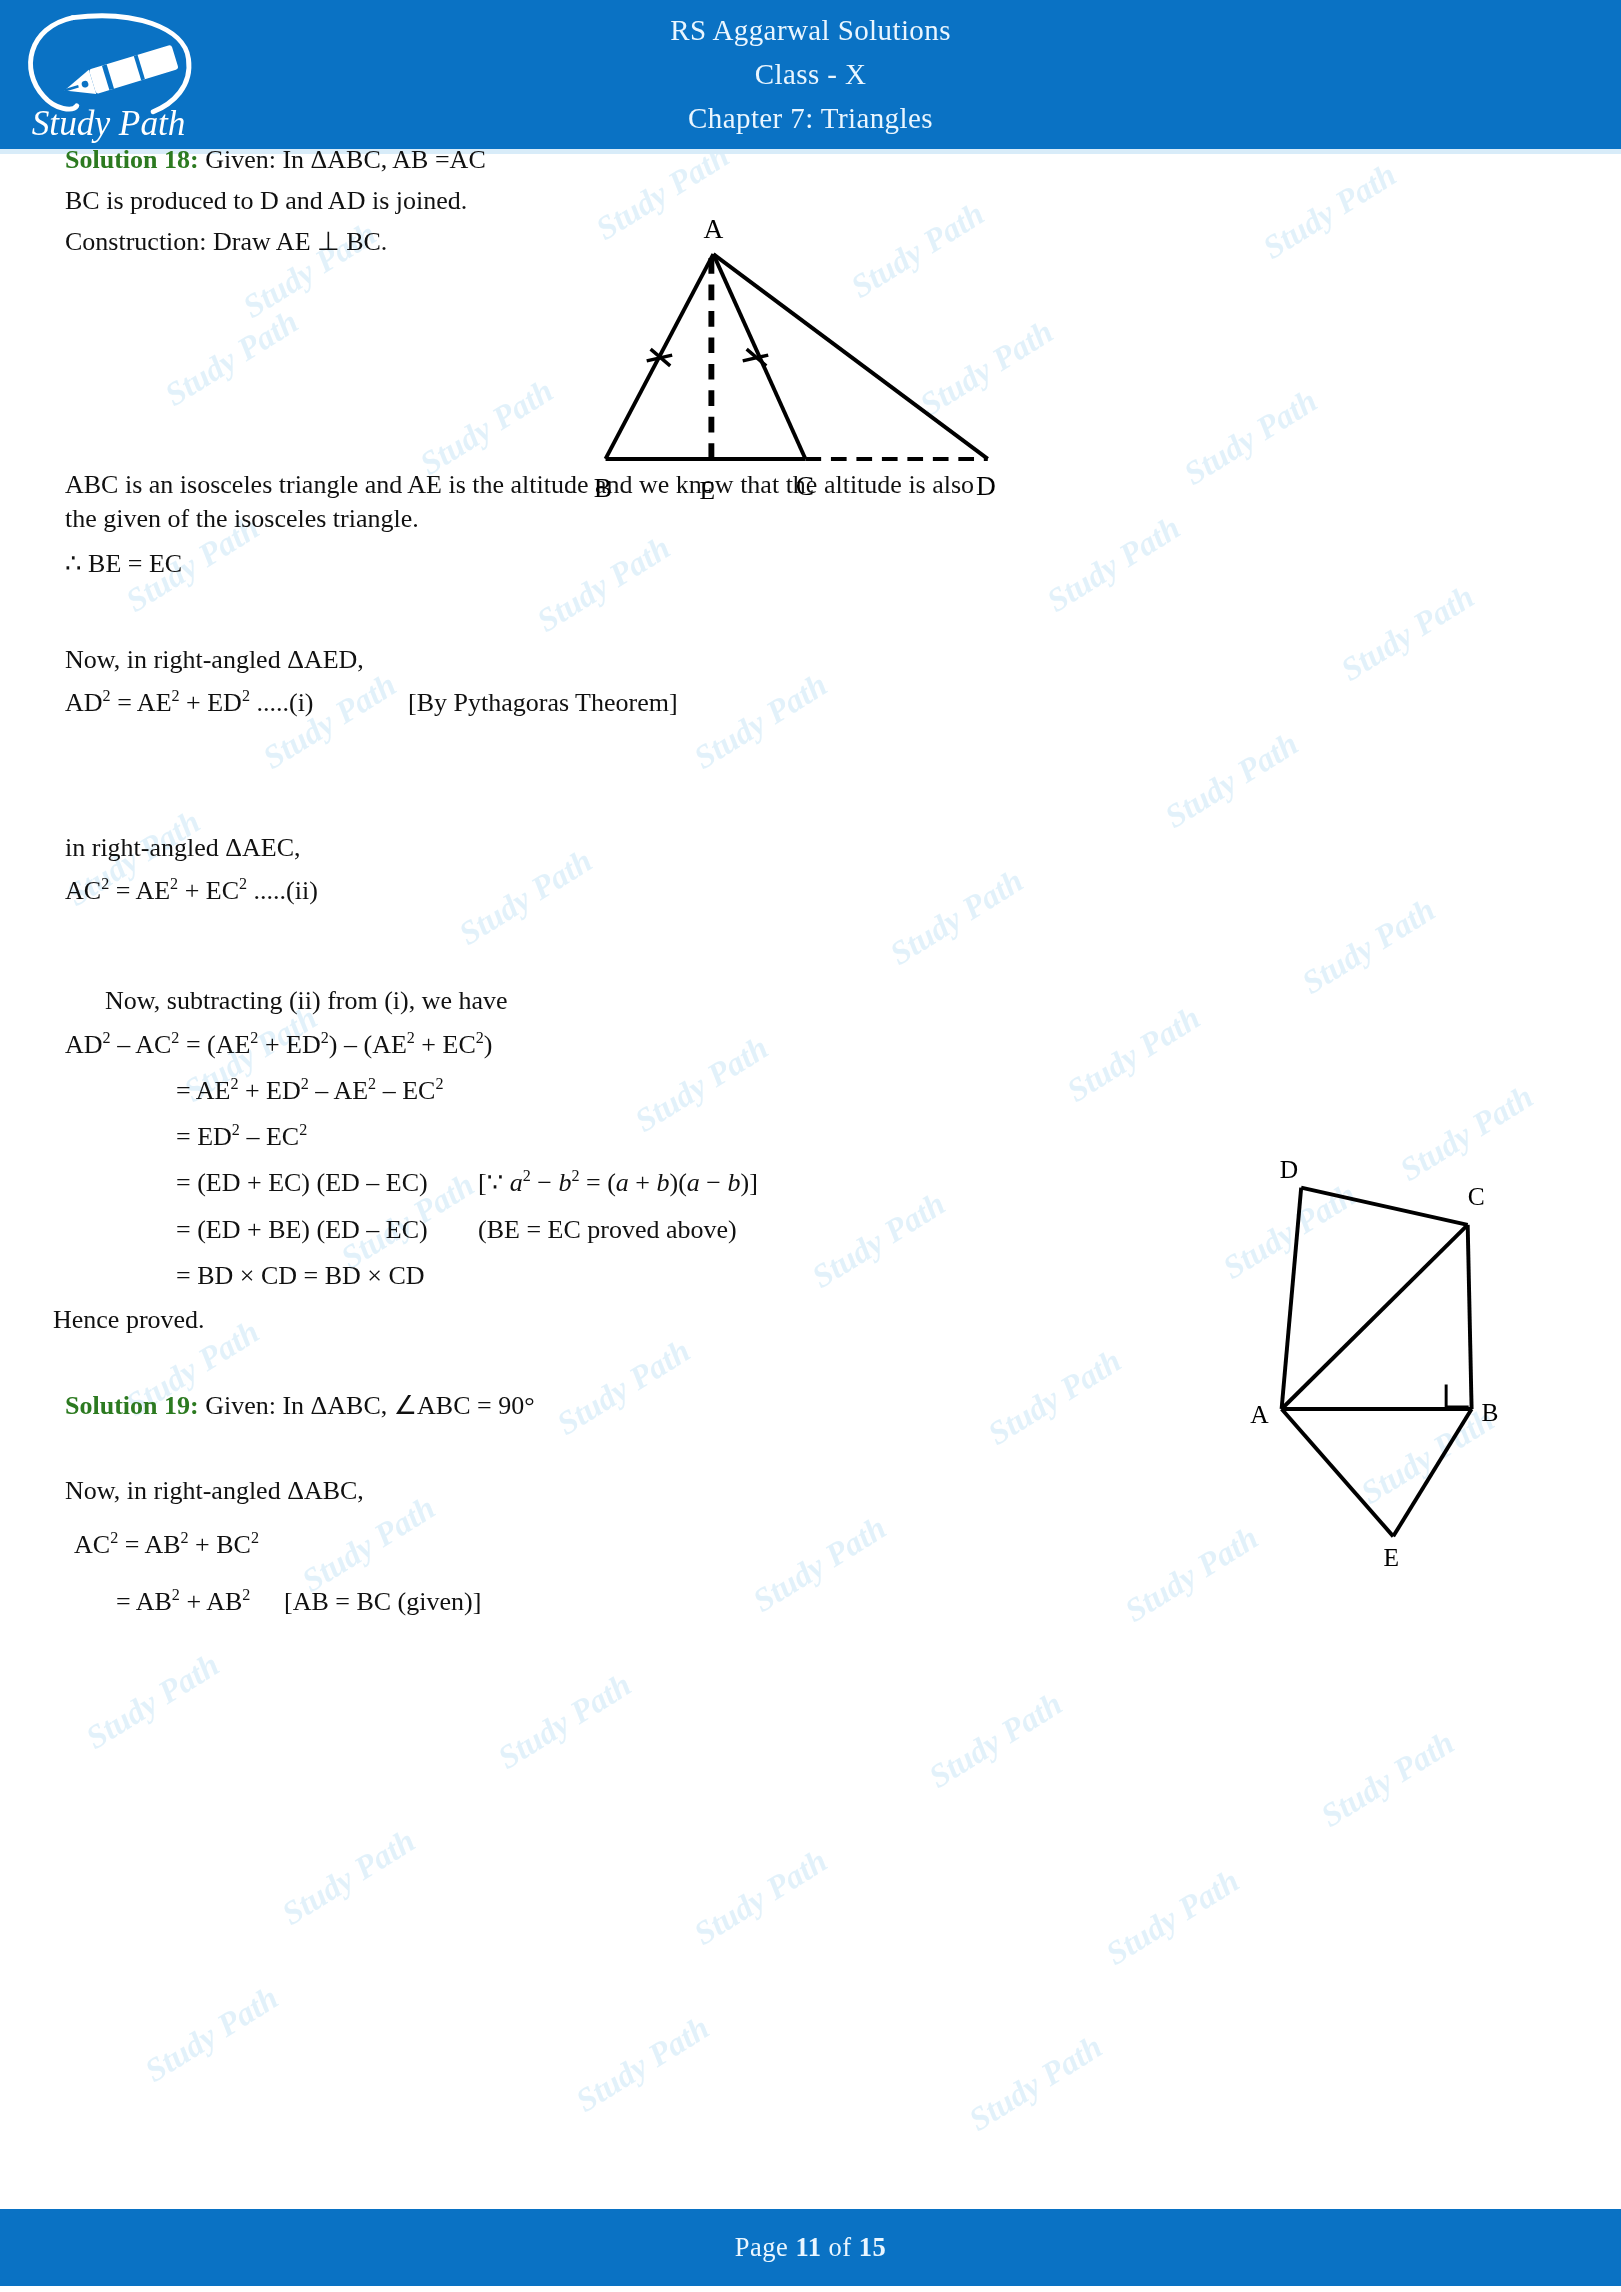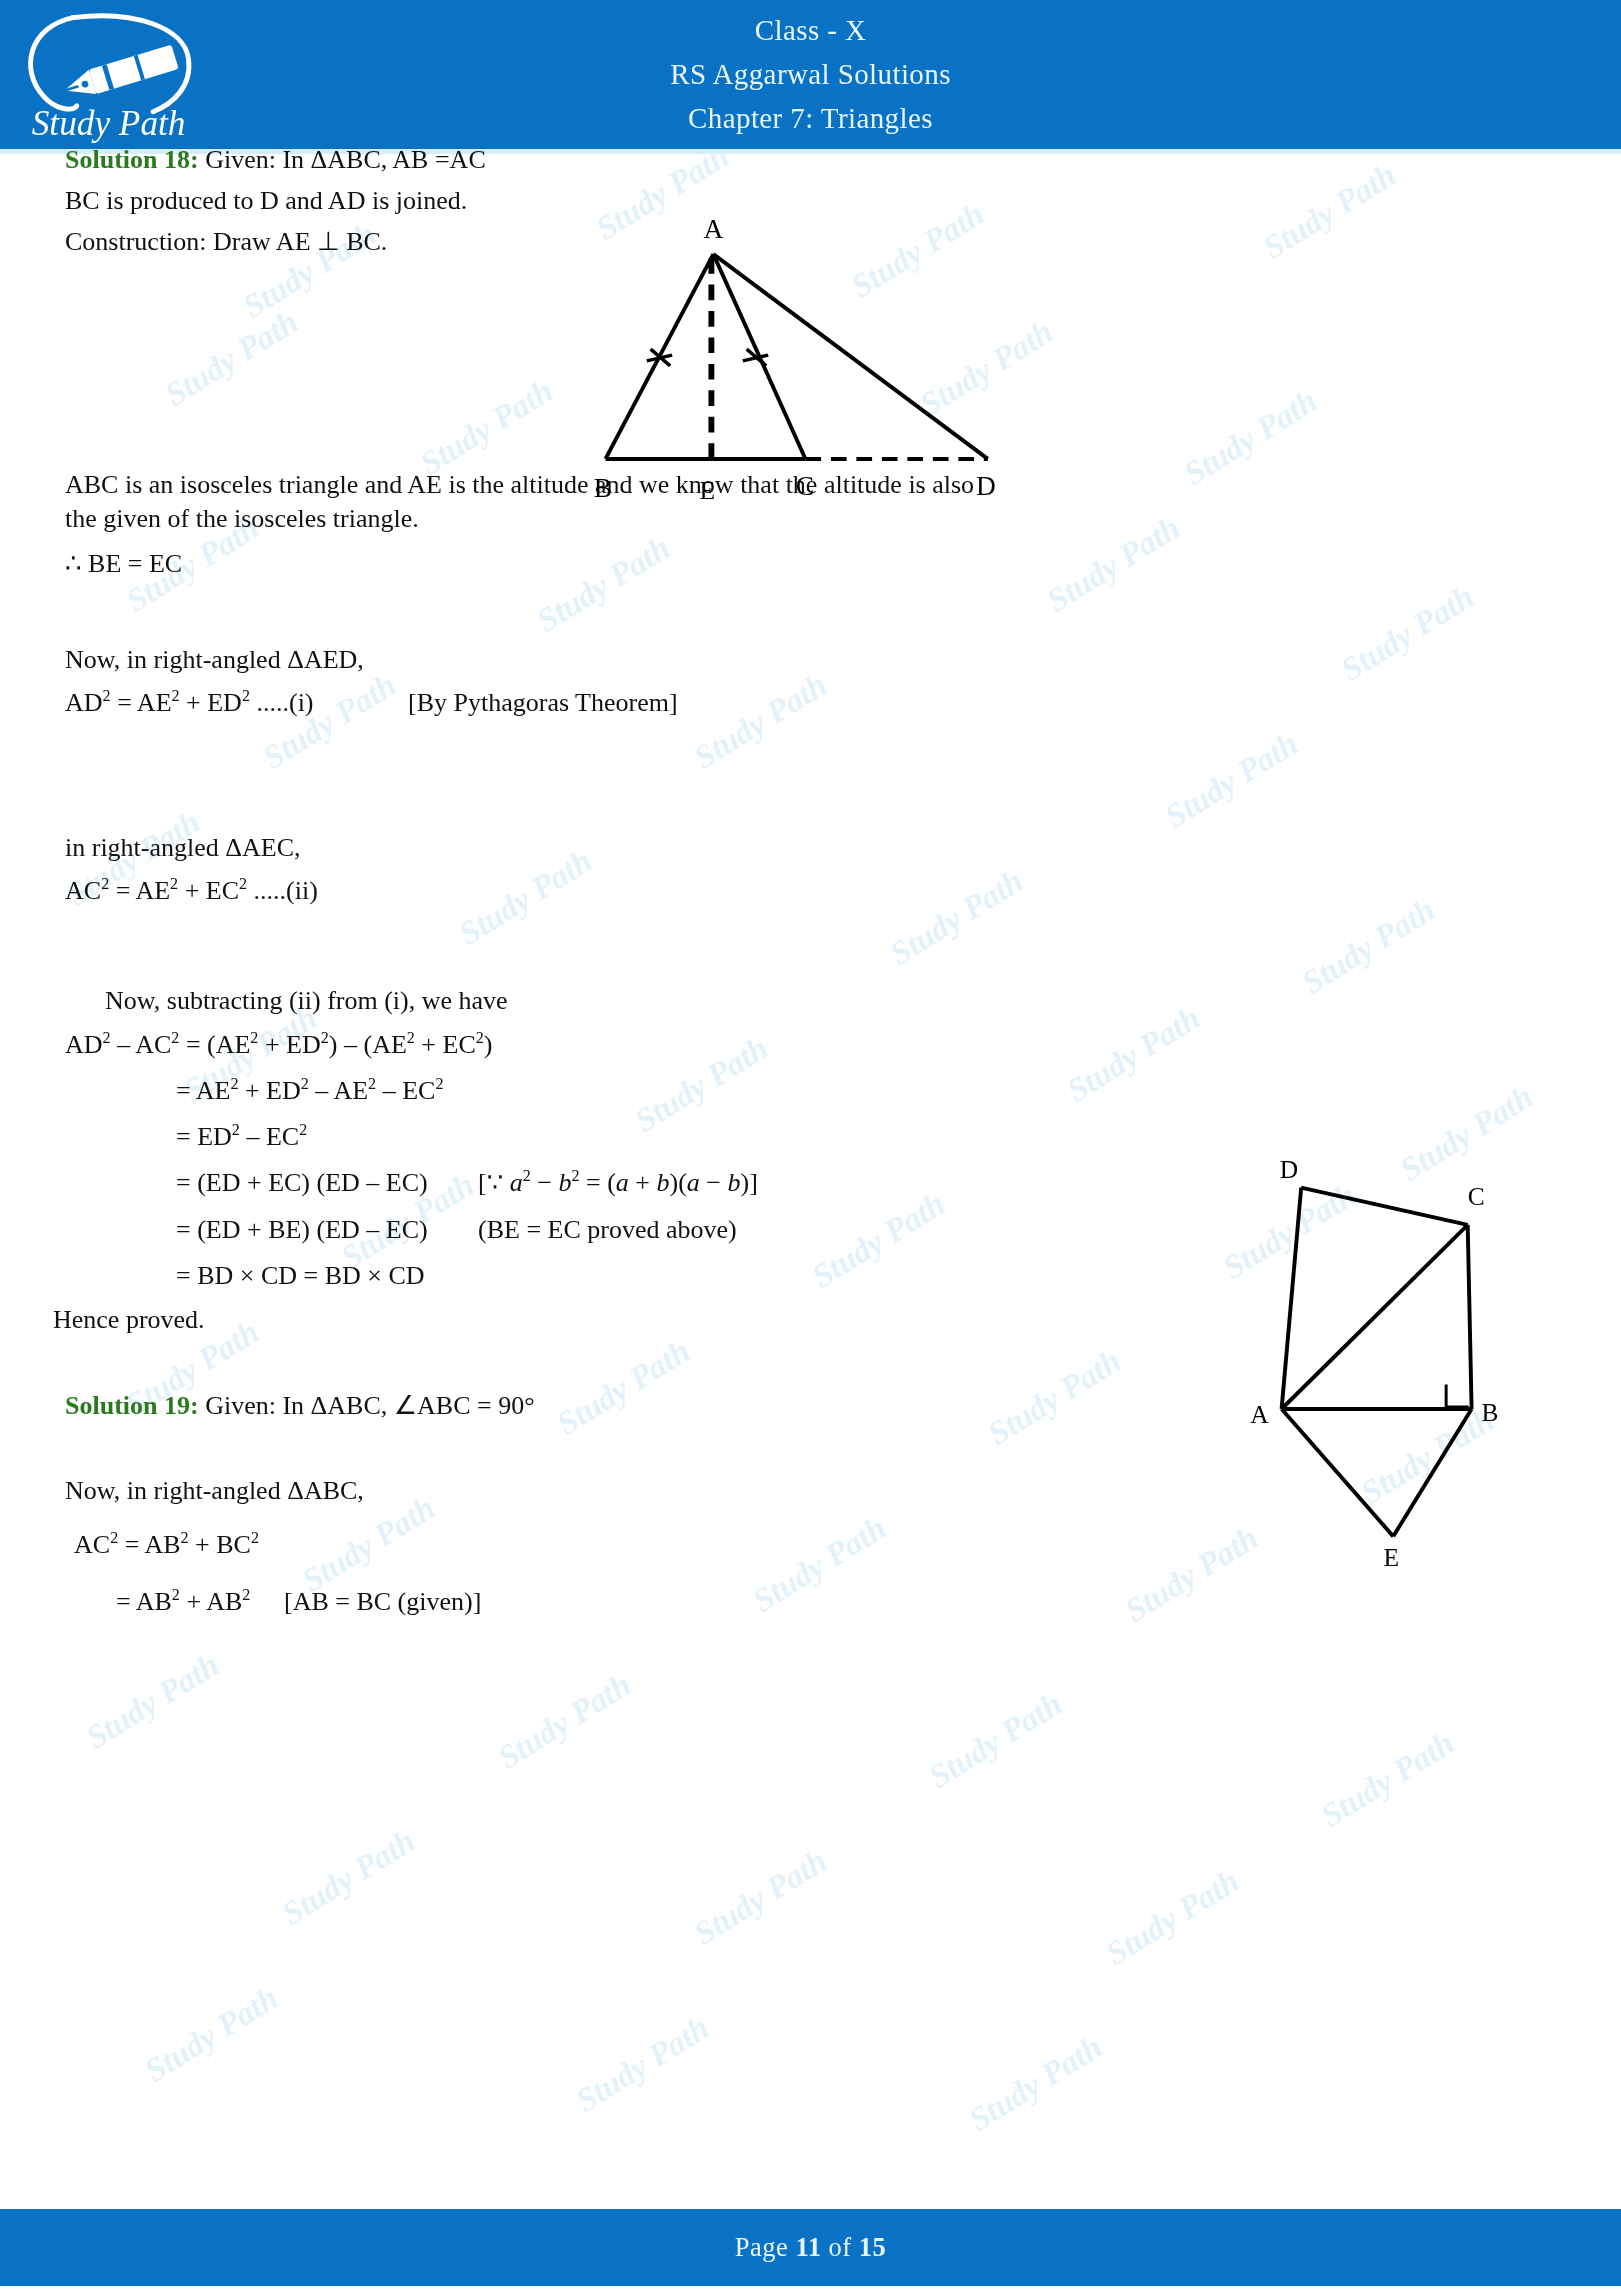--- a/index.html
+++ b/index.html
@@ -146,22 +146,22 @@
         <path d="M78 62 L48 75 L78 88 Z" fill="#ffffff"></path>
         <path d="M63 75 L48 75" stroke="#0a72c4" stroke-width="2.5"></path>
         <circle cx="70" cy="75" r="3.4" fill="#0a72c4"></circle>
       </g>
 
       <text x="16" y="136" font-family="Liberation Serif, serif" font-size="36" font-style="italic" fill="#ffffff">Study Path</text>
     </svg>
   </div>
 
   <div class="header-center">
+    <span class="hdr-line">RS Aggarwal Solutions</span>
     <span class="hdr-line">Class - X</span>
-    <span class="hdr-line">RS Aggarwal Solutions</span>
     <span class="hdr-line">Chapter 7: Triangles</span>
   </div>
 </div>
 <div class="header-underline"></div>
 
 <div class="wm-layer">
   <span class="wm" style="left:235px;  top:98px;">Study Path</span>
   <span class="wm" style="left:588px;  top:19.6px;">Study Path</span>
   <span class="wm" style="left:843px;  top:78px;">Study Path</span>
   <span class="wm" style="left:1255px; top:39px;">Study Path</span>

